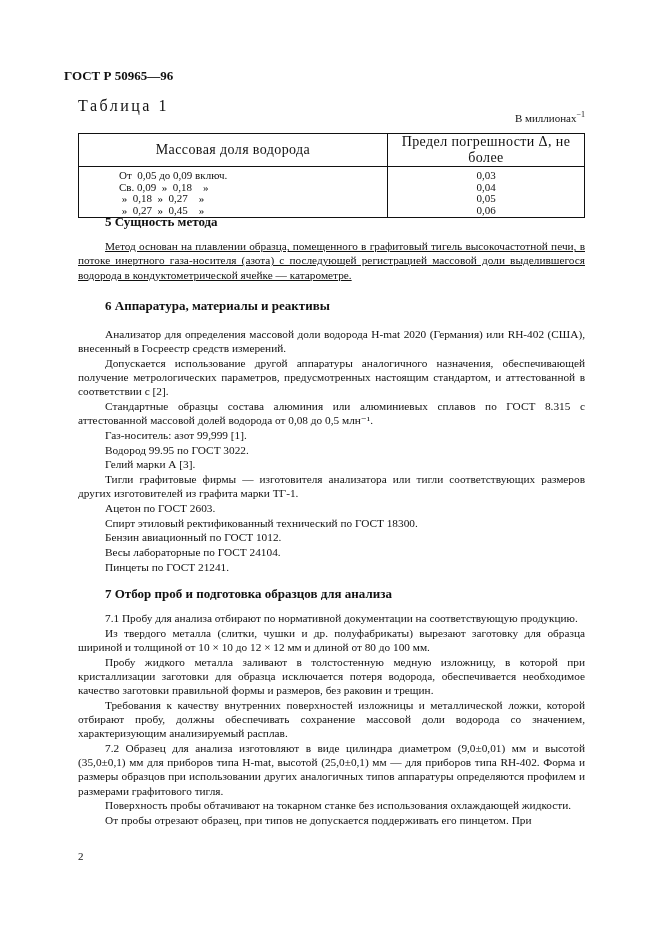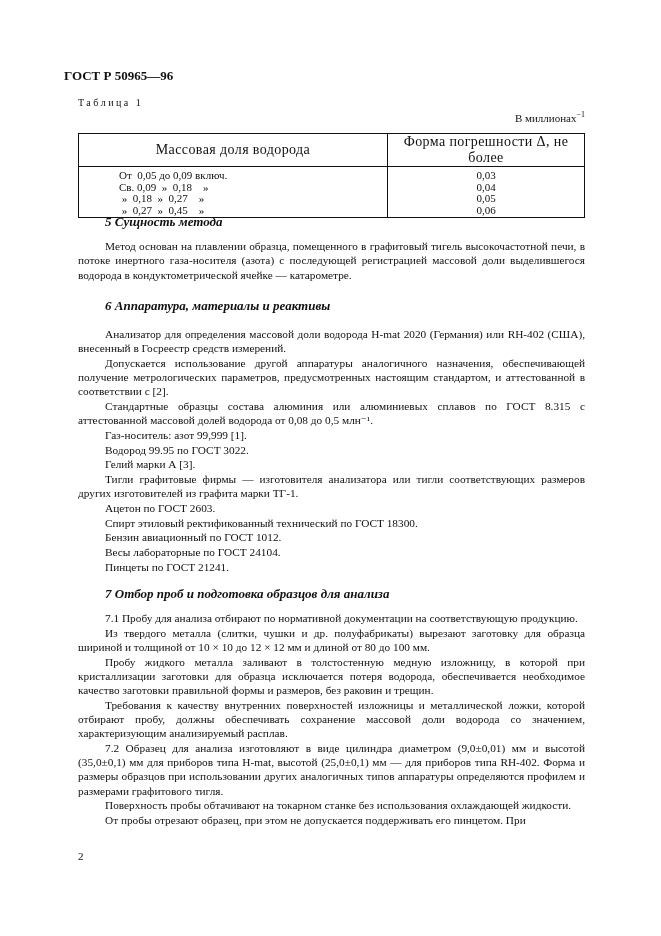--- a/index.html
+++ b/index.html
@@ -1,54 +1,54 @@
 <!DOCTYPE html>
 <html><head>
 <meta charset="utf-8">
 <style>
   html, body { margin: 0; padding: 0; background: #ffffff; }
   body { width: 661px; height: 936px; position: relative; overflow: hidden;
          font-family: "Liberation Serif", "DejaVu Serif", serif; color: #111; }
   .page-header { position: absolute; left: 64px; top: 68px; font-weight: bold; font-size: 13px; }
-  .table-caption { position: absolute; left: 78px; top: 97px; font-size: 10px; letter-spacing: 2.5px; }
+  .table-caption { position: absolute; left: 78px; top: 97px; font-size: 16px; letter-spacing: 2.5px; }
   .units { position: absolute; right: 76px; top: 110px; font-size: 11px; }
   .units sup { font-size: 8px; }
   table.t1 { position: absolute; left: 78px; top: 133px; width: 507px; border-collapse: collapse;
              border-top: 1.5px solid #111; border-bottom: 1.5px solid #111; border-left: 1px solid #111; border-right: 1px solid #111; }
   table.t1 th { font-weight: normal; font-size: 14px; height: 14px; padding: 0; border-bottom: 1.5px solid #111; letter-spacing: 0.4px; }
   table.t1 td { font-size: 11px; line-height: 11.5px; vertical-align: top; padding: 3px 0 1px 0; }
   table.t1 .c1 { width: 268px; border-right: 1.5px solid #111; }
   table.t1 td.c1 { padding-left: 40px; margin-left: 14px; }
   table.t1 td.c2 { text-align: center; }
   .row { white-space: pre; display: block; }
   .content { position: absolute; left: 78px; top: 215px; width: 507px; font-size: 11.3px; line-height: 14.2px; }
-  h2 { font-size: 13px; font-weight: bold; margin: 0; padding-left: 27px; font-style: italic; }
+  h2 { font-size: 13px; font-weight: bold; margin: 0; padding-left: 27px; }
   p { margin: 0; text-indent: 27px; text-align: justify; }
   .bold { font-weight: bold; }
   .sec5-title { margin-bottom: 10px; }
-  .sec5-body { margin-bottom: 17px; }
+  .sec5-body { margin-bottom: 17px; text-decoration: underline; }
   .sec6-title { margin-bottom: 14px; }
   .sec6-body p { margin-bottom: 0.5px; }
   .sec7-title { margin-top: 13px; margin-bottom: 10px; }
   .sec7-body p { margin-bottom: 0.5px; }
   .page-number { position: absolute; left: 78px; top: 850px; font-size: 11px; }
 </style>
 </head>
 <body>
 
 <div class="page-header">ГОСТ Р 50965—96</div>
 
 <div class="table-caption">Таблица 1</div>
 <div class="units"><span>В миллионах</span><sup>−1</sup></div>
 
 <table class="t1">
   <thead>
     <tr>
       <th class="c1">Массовая доля водорода</th>
-      <th class="c2">Форма погрешности Δ, не более</th>
+      <th class="c2">Предел погрешности Δ, не более</th>
     </tr>
   </thead>
   <tbody>
     <tr>
       <td class="c1">
         <span class="row">От  0,05 до 0,09 включ.</span>
         <span class="row">Св. 0,09  »  0,18    »</span>
         <span class="row"> »  0,18  »  0,27    »</span>
         <span class="row"> »  0,27  »  0,45    »</span>
       </td>
@@ -85,17 +85,17 @@
   </div>
 
   <h2 class="sec7-title">7  Отбор проб и подготовка образцов для анализа</h2>
   <div class="sec7-body">
     <p>7.1  Пробу для анализа отбирают по нормативной документации на соответствующую продукцию.</p>
     <p>Из твердого металла (слитки, чушки и др. полуфабрикаты) вырезают заготовку для образца шириной и толщиной от 10 × 10 до 12 × 12 мм и длиной от 80 до 100 мм.</p>
     <p>Пробу жидкого металла заливают в толстостенную медную изложницу, в которой при кристаллизации заготовки для образца исключается потеря водорода, обеспечивается необходимое качество заготовки правильной формы и размеров, без раковин и трещин.</p>
     <p>Требования к качеству внутренних поверхностей изложницы и металлической ложки, которой отбирают пробу, должны обеспечивать сохранение массовой доли водорода со значением, характеризующим анализируемый расплав.</p>
     <p>7.2 Образец для анализа изготовляют в виде цилиндра диаметром (9,0±0,01) мм и высотой (35,0±0,1) мм для приборов типа H-mat, высотой (25,0±0,1) мм — для приборов типа RH-402. Форма и размеры образцов при использовании других аналогичных типов аппаратуры определяются профилем и размерами графитового тигля.</p>
     <p>Поверхность пробы обтачивают на токарном станке без использования охлаждающей жидкости.</p>
-    <p>От пробы отрезают образец, при этом не допускается поддерживать его пинцетом. При</p>
+    <p>От пробы отрезают образец, при типов не допускается поддерживать его пинцетом. При</p>
   </div>
 </div>
 
 <div class="page-number">2</div>
 
 </body></html>

